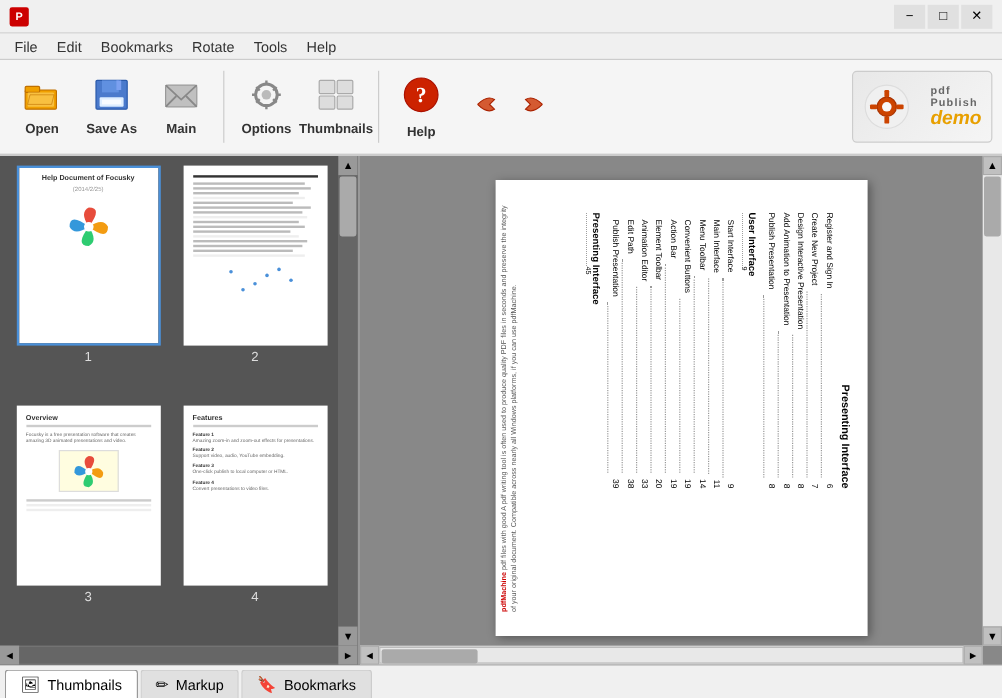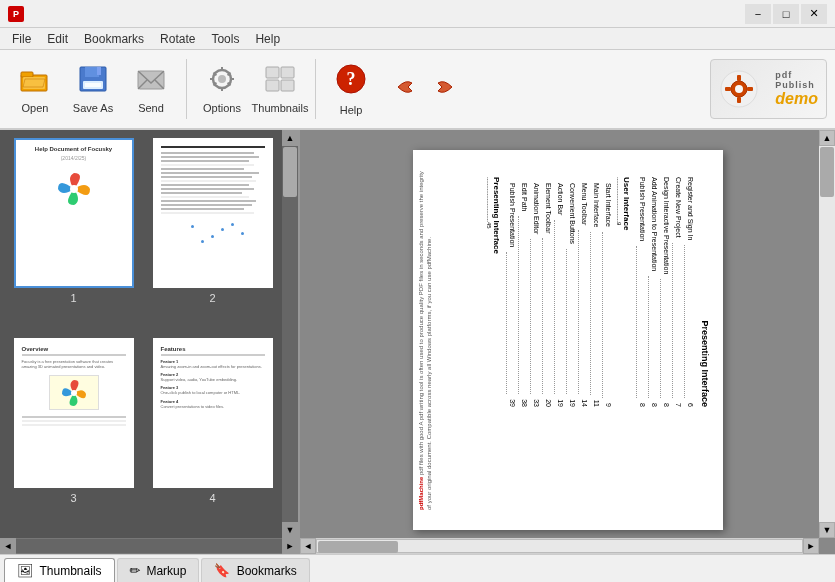--- a/index.html
+++ b/index.html
@@ -56,21 +56,21 @@
       width: 54px;
       height: 70px;
       cursor: pointer;
       border: 1px solid transparent;
       border-radius: 2px;
       padding: 4px 2px;
       gap: 4px;
       background: transparent;
     }
     .toolbar-btn-icon { font-size: 28px; line-height: 1; }
-    .toolbar-btn-label { font-size: 11px; color: #333; text-align: left; }
+    .toolbar-btn-label { font-size: 11px; color: #333; text-align: left; font-weight: bold; }
     .toolbar-separator { width: 1px; height: 60px; background: #ccc; margin: 0 4px; }
 
     
     .toolbar-nav { display: flex; align-items: center; gap: 6px; margin-left: 8px; }
     .nav-btn { width: 32px; height: 32px; border: none; background: transparent; cursor: pointer; font-size: 20px; color: #888; }
     .zoom-select {
       height: 26px;
       font-size: 12px;
       padding: 2px 4px;
       border: 1px solid #aaa;
@@ -243,21 +243,21 @@
 
   <div class="toolbar-btn">
     <div class="toolbar-btn-icon">
       <svg width="32" height="28" viewBox="0 0 32 28">
         <rect x="3" y="6" width="26" height="18" rx="2" fill="#c0c0c0" stroke="#999" stroke-width="1"></rect>
         <polyline points="3,6 16,18 29,6" fill="none" stroke="#888" stroke-width="1.5"></polyline>
         <line x1="3" y1="24" x2="12" y2="15" stroke="#888" stroke-width="1.5"></line>
         <line x1="29" y1="24" x2="20" y2="15" stroke="#888" stroke-width="1.5"></line>
       </svg>
     </div>
-    <span class="toolbar-btn-label">Send</span>
+    <span class="toolbar-btn-label">Main</span>
   </div>
 
   <div class="toolbar-separator"></div>
 
   <div class="toolbar-btn">
     <div class="toolbar-btn-icon">
       <svg width="32" height="28" viewBox="0 0 32 28">
         <circle cx="16" cy="14" r="9" fill="none" stroke="#888" stroke-width="2.5"></circle>
         <circle cx="16" cy="14" r="4" fill="#bbb"></circle>
         <line x1="16" y1="2" x2="16" y2="6" stroke="#888" stroke-width="2"></line>

